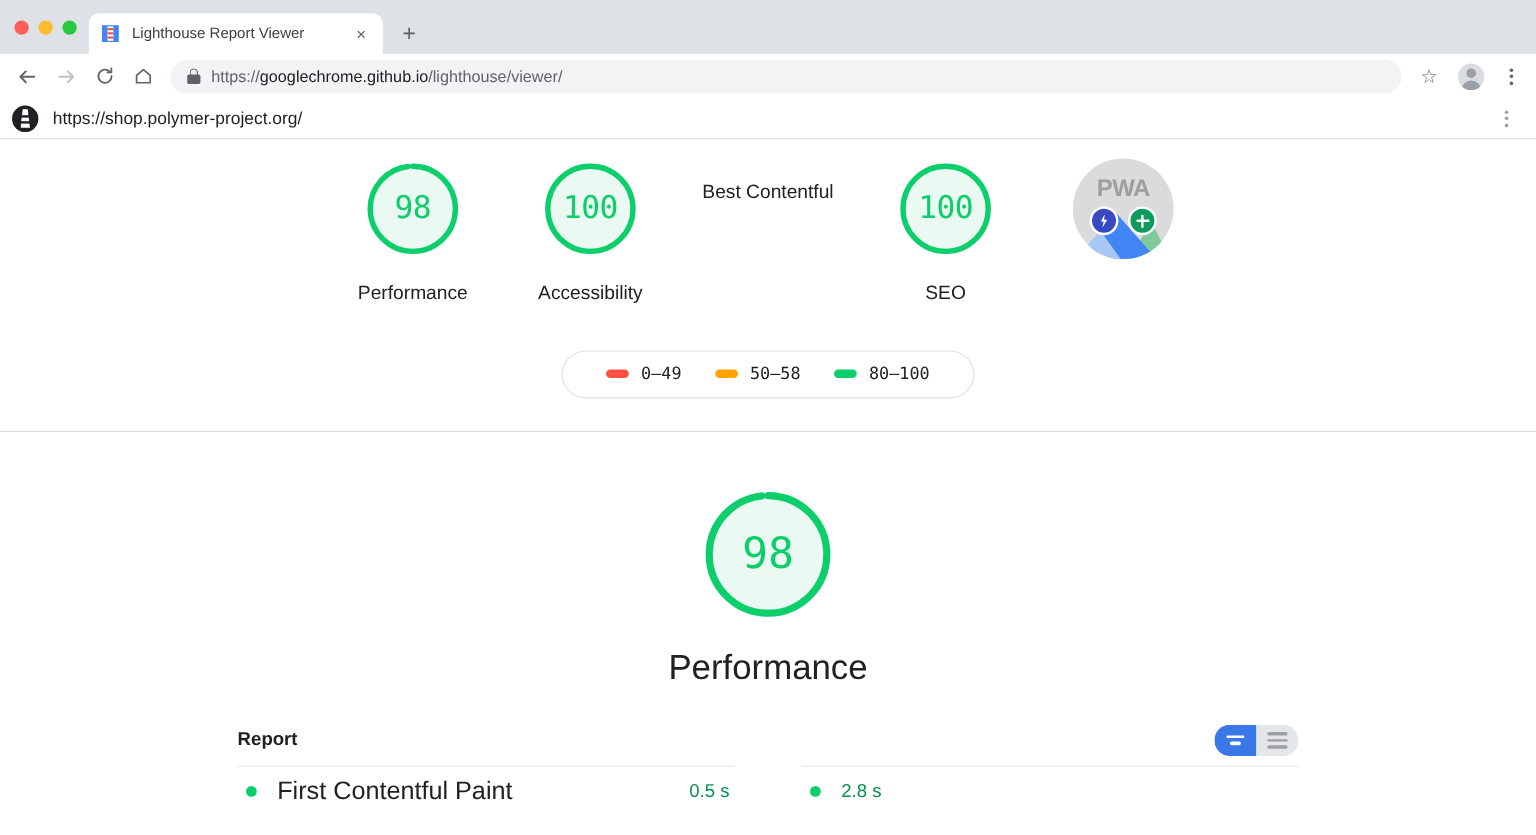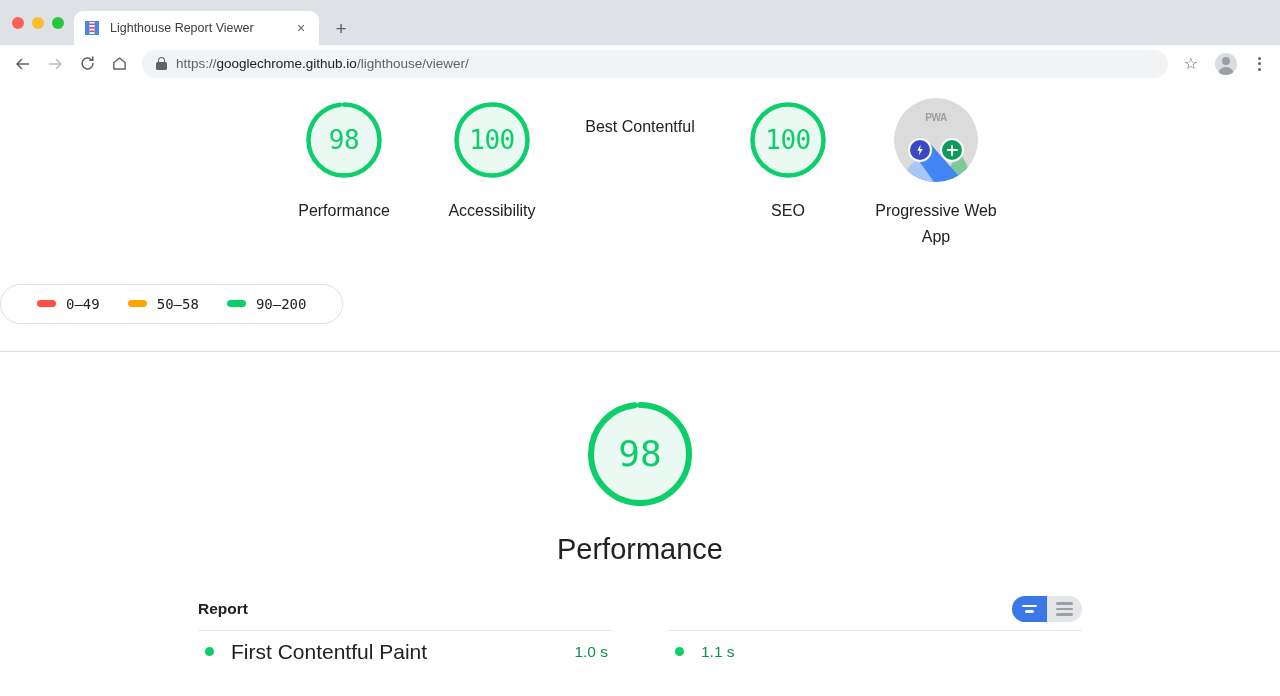--- a/index.html
+++ b/index.html
@@ -127,21 +127,21 @@
     font-size: 26px; color: #0cce6b; letter-spacing: -0.5px;
   }
   .gauge-label {
     margin-top: 16px; font-size: 16px; color: #212121; text-align: center;
     line-height: 1.62; max-width: 130px;
   }
 
   .pwa-badge { width: 84px; height: 84px; border-radius: 50%; background: #dbdbdb; position: relative; overflow: hidden; }
   .pwa-text {
     position: absolute; top: 14px; left: 0; right: 0; text-align: center;
-    font-size: 10px; font-weight: bold; color: #9e9e9e; letter-spacing: -0.5px;
+    font-size: 20px; font-weight: bold; color: #9e9e9e; letter-spacing: -0.5px;
   }
   .pwa-mtn-green {
     position: absolute; bottom: 0; right: 2px; width: 56px; height: 34px;
     background: #7fc99a; clip-path: polygon(38% 100%, 70% 8%, 100% 100%);
   }
   .pwa-mtn-blue {
     position: absolute; bottom: 0; left: 8px; width: 62px; height: 38px;
     background: #4285f4; clip-path: polygon(0 100%, 46% 0, 100% 100%);
   }
   .pwa-mtn-blue2 {
@@ -160,21 +160,21 @@
   }
   .pwa-plus {
     position: absolute; right: 14px; top: 40px; width: 24px; height: 24px;
     background: #0d9b5c; border-radius: 50%; border: 2.5px solid #ffffff;
     display: flex; align-items: center; justify-content: center;
   }
   .pwa-plus .pv, .pwa-plus .ph { position: absolute; background: #ffffff; border-radius: 1px; }
   .pwa-plus .pv { width: 2.5px; height: 11px; }
   .pwa-plus .ph { width: 11px; height: 2.5px; }
 
-  .legend-wrap { display: flex; justify-content: flex-start; margin-top: 34px; }
+  .legend-wrap { display: flex; justify-content: center; margin-top: 34px; }
   .legend {
     border: 1px solid #e0e0e0; border-radius: 24px; height: 40px;
     display: flex; align-items: center; gap: 0; padding: 0 22px;
   }
   .legend-item { display: flex; align-items: center; gap: 10px; padding: 0 14px; }
   .legend-pill { width: 19px; height: 7px; border-radius: 4px; flex: 0 0 19px; }
   .legend-text {
     font-family: "DejaVu Sans Mono", "Liberation Mono", monospace;
     font-size: 14px; color: #212121; letter-spacing: 0px;
   }
@@ -282,20 +282,33 @@
       <span class="kebab">
           <i></i>
           <i></i>
           <i></i>
         </span>
     </div>
   </div>
 
   <div class="page">
 
+    <div class="lh-topbar">
+      <span class="lh-logo">
+        <span class="tower"></span>
+          <span class="band1"></span>
+          <span class="band2"></span>
+      </span>
+      <span class="lh-url">https://shop.polymer-project.org/</span>
+      <span class="kebab">
+          <i></i>
+          <i></i>
+          <i></i>
+        </span>
+    </div>
 
     <div class="gauges">
 
       <div class="gauge-item">
         <div class="gauge-ring">
           <svg width="84" height="84" viewBox="0 0 84 84">
             <circle cx="42" cy="42" r="34" fill="#eaf9f1"></circle>
             <circle cx="42" cy="42" r="35.5" fill="none" stroke="#0cce6b" stroke-width="4.5" stroke-dasharray="218.6 223.1" stroke-linecap="round"></circle>
           </svg>
           <span class="gauge-num">98</span>
@@ -336,38 +349,37 @@
           <span class="pwa-mtn-blue2"></span>
           <span class="pwa-text">PWA</span>
           <span class="pwa-shield">
               <span class="bolt"></span>
             </span>
           <span class="pwa-plus">
               <span class="pv"></span>
               <span class="ph"></span>
             </span>
         </div>
-        <div class="gauge-label">Progressive Web App</div>
       </div>
 
     </div>
 
     <div class="legend-wrap">
       <div class="legend">
         <div class="legend-item">
           <span class="legend-pill" style="background:#ff4e42"></span>
           <span class="legend-text">0–49</span>
         </div>
         <div class="legend-item">
           <span class="legend-pill" style="background:#ffa400"></span>
           <span class="legend-text">50–58</span>
         </div>
         <div class="legend-item">
           <span class="legend-pill" style="background:#0cce6b"></span>
-          <span class="legend-text">90–200</span>
+          <span class="legend-text">80–100</span>
         </div>
       </div>
     </div>
 
     <div class="section-divider"></div>
 
     <div class="perf-hero">
       <div class="hero-ring">
         <svg width="114" height="114" viewBox="0 0 114 114">
           <circle cx="57" cy="57" r="47" fill="#eaf9f1"></circle>
@@ -392,29 +404,29 @@
             <span class="ln" style="width:17px"></span>
           </span>
         </span>
       </div>
 
       <div class="metrics-grid">
         <div class="metrics-col">
           <div class="metric-row">
             <span class="metric-dot"></span>
             <span class="metric-name">First Contentful Paint</span>
-            <span class="metric-val">1.0 s</span>
+            <span class="metric-val">0.5 s</span>
           </div>
 
         </div>
 
         <div class="metrics-col">
           <div class="metric-row">
             <span class="metric-dot"></span>
-            <span class="metric-val">1.1 s</span>
+            <span class="metric-val">2.8 s</span>
           </div>
 
         </div>
       </div>
     </div>
 
   </div>
 </div>
 
 </body></html>

